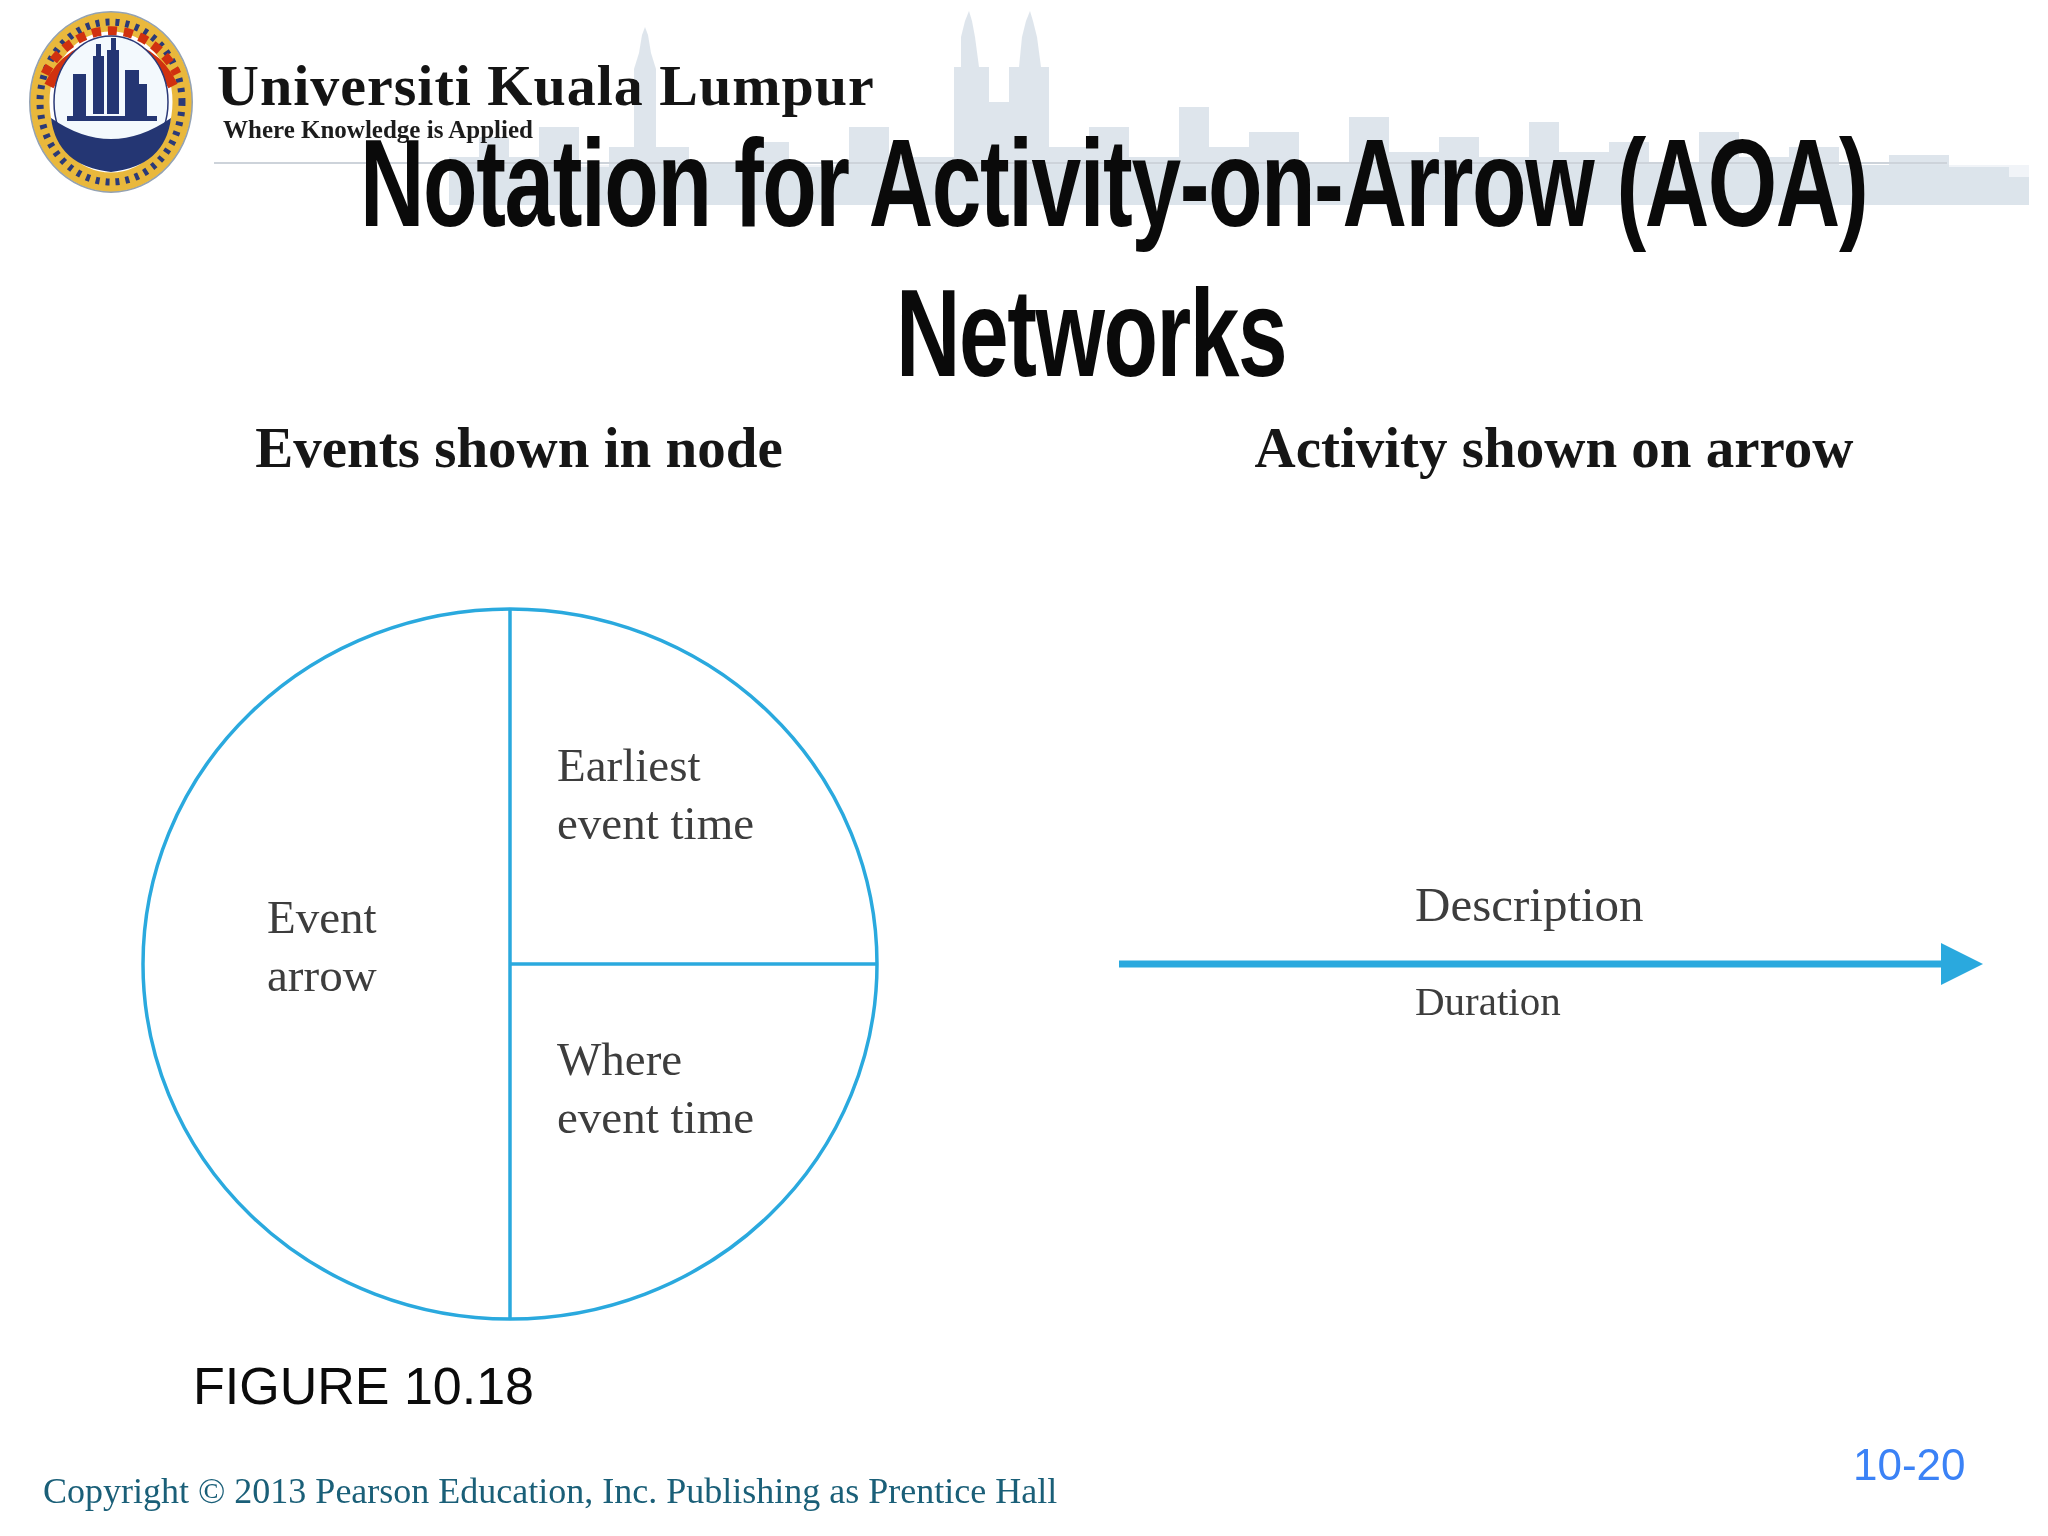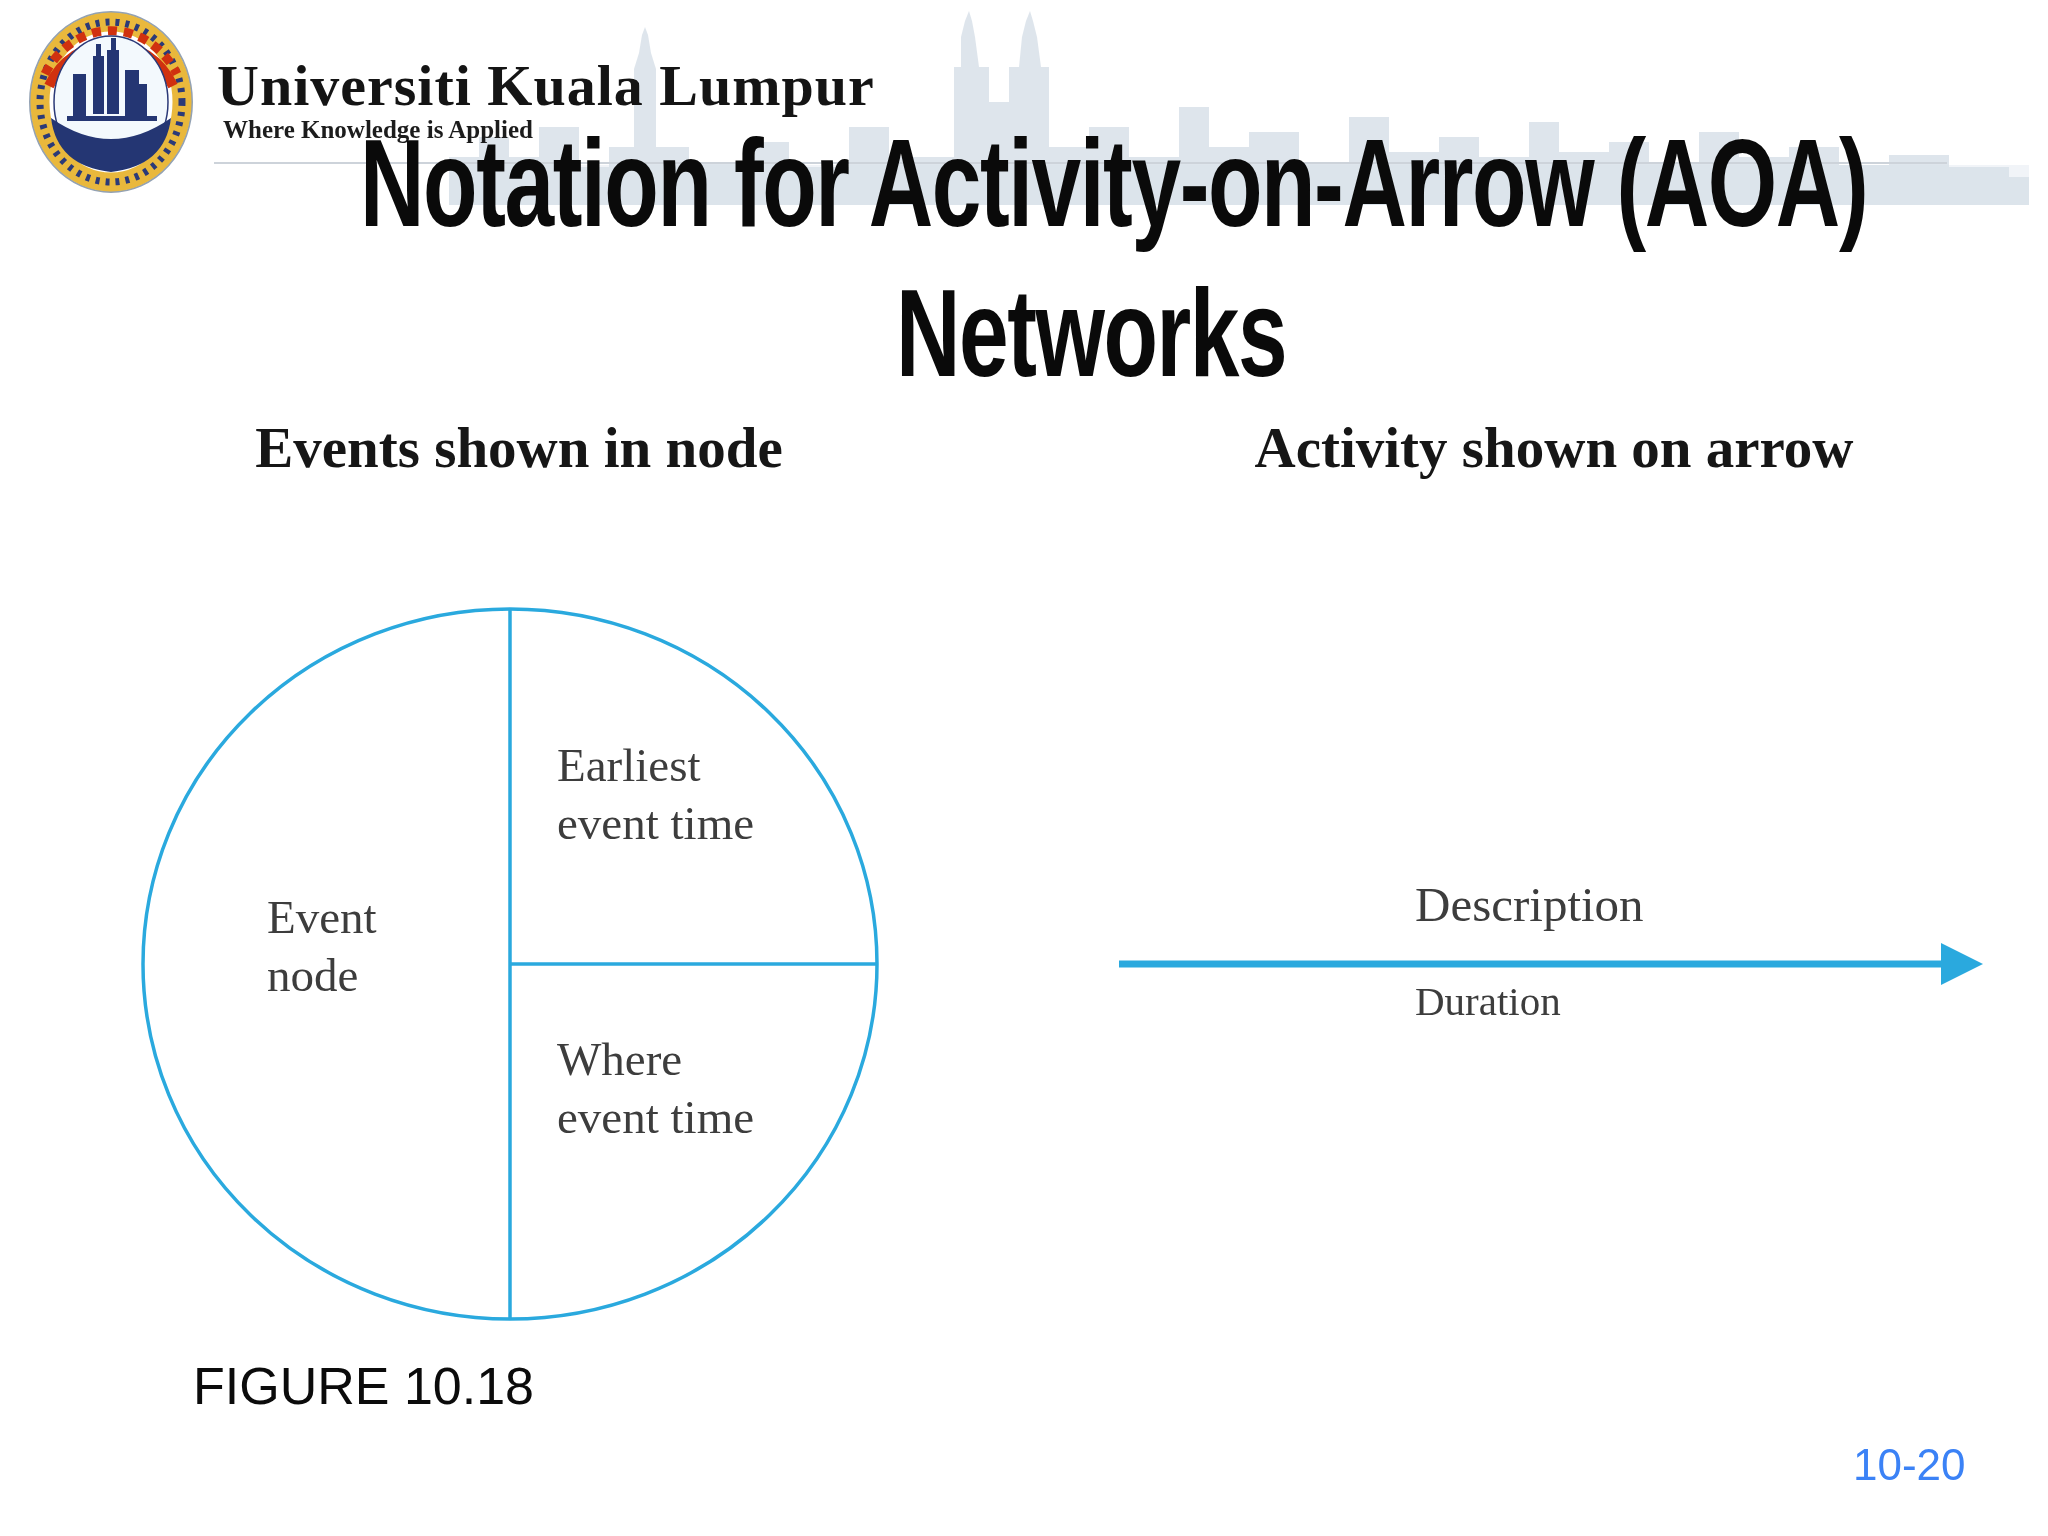--- a/index.html
+++ b/index.html
@@ -107,21 +107,21 @@
   <div class="abs col-heading right">Activity shown on arrow</div>
 
   <svg class="abs node-svg" viewBox="0 0 762 742">
     <ellipse cx="381" cy="371" rx="367" ry="355" fill="none" stroke="#2aa9de" stroke-width="3.5"></ellipse>
     <line x1="381" y1="16" x2="381" y2="726" stroke="#2aa9de" stroke-width="3.5"></line>
     <line x1="381" y1="371" x2="748" y2="371" stroke="#2aa9de" stroke-width="3.5"></line>
   </svg>
 
   <div class="abs fig-label lbl-event">
     <div>Event</div>
-    <div>node</div>
+    <div>arrow</div>
   </div>
 
   <div class="abs fig-label lbl-earliest">
     <div>Earliest</div>
     <div>event time</div>
   </div>
 
   <div class="abs fig-label lbl-latest">
     <div>Where</div>
     <div>event time</div>
@@ -129,15 +129,16 @@
 
   <svg class="abs arrow-svg" viewBox="0 0 890 72">
     <line x1="10" y1="36" x2="836" y2="36" stroke="#2aa9de" stroke-width="7"></line>
     <polygon points="832,15 874,36 832,57" fill="#2aa9de"></polygon>
   </svg>
 
   <div class="abs fig-label lbl-description">Description</div>
   <div class="abs fig-label lbl-duration">Duration</div>
 
   <div class="abs fig-caption">FIGURE 10.18</div>
+  <div class="abs copyright">Copyright © 2013 Pearson Education, Inc. Publishing as Prentice Hall</div>
   <div class="abs page-number">10-20</div>
 
 </div>
 
 </body></html>

